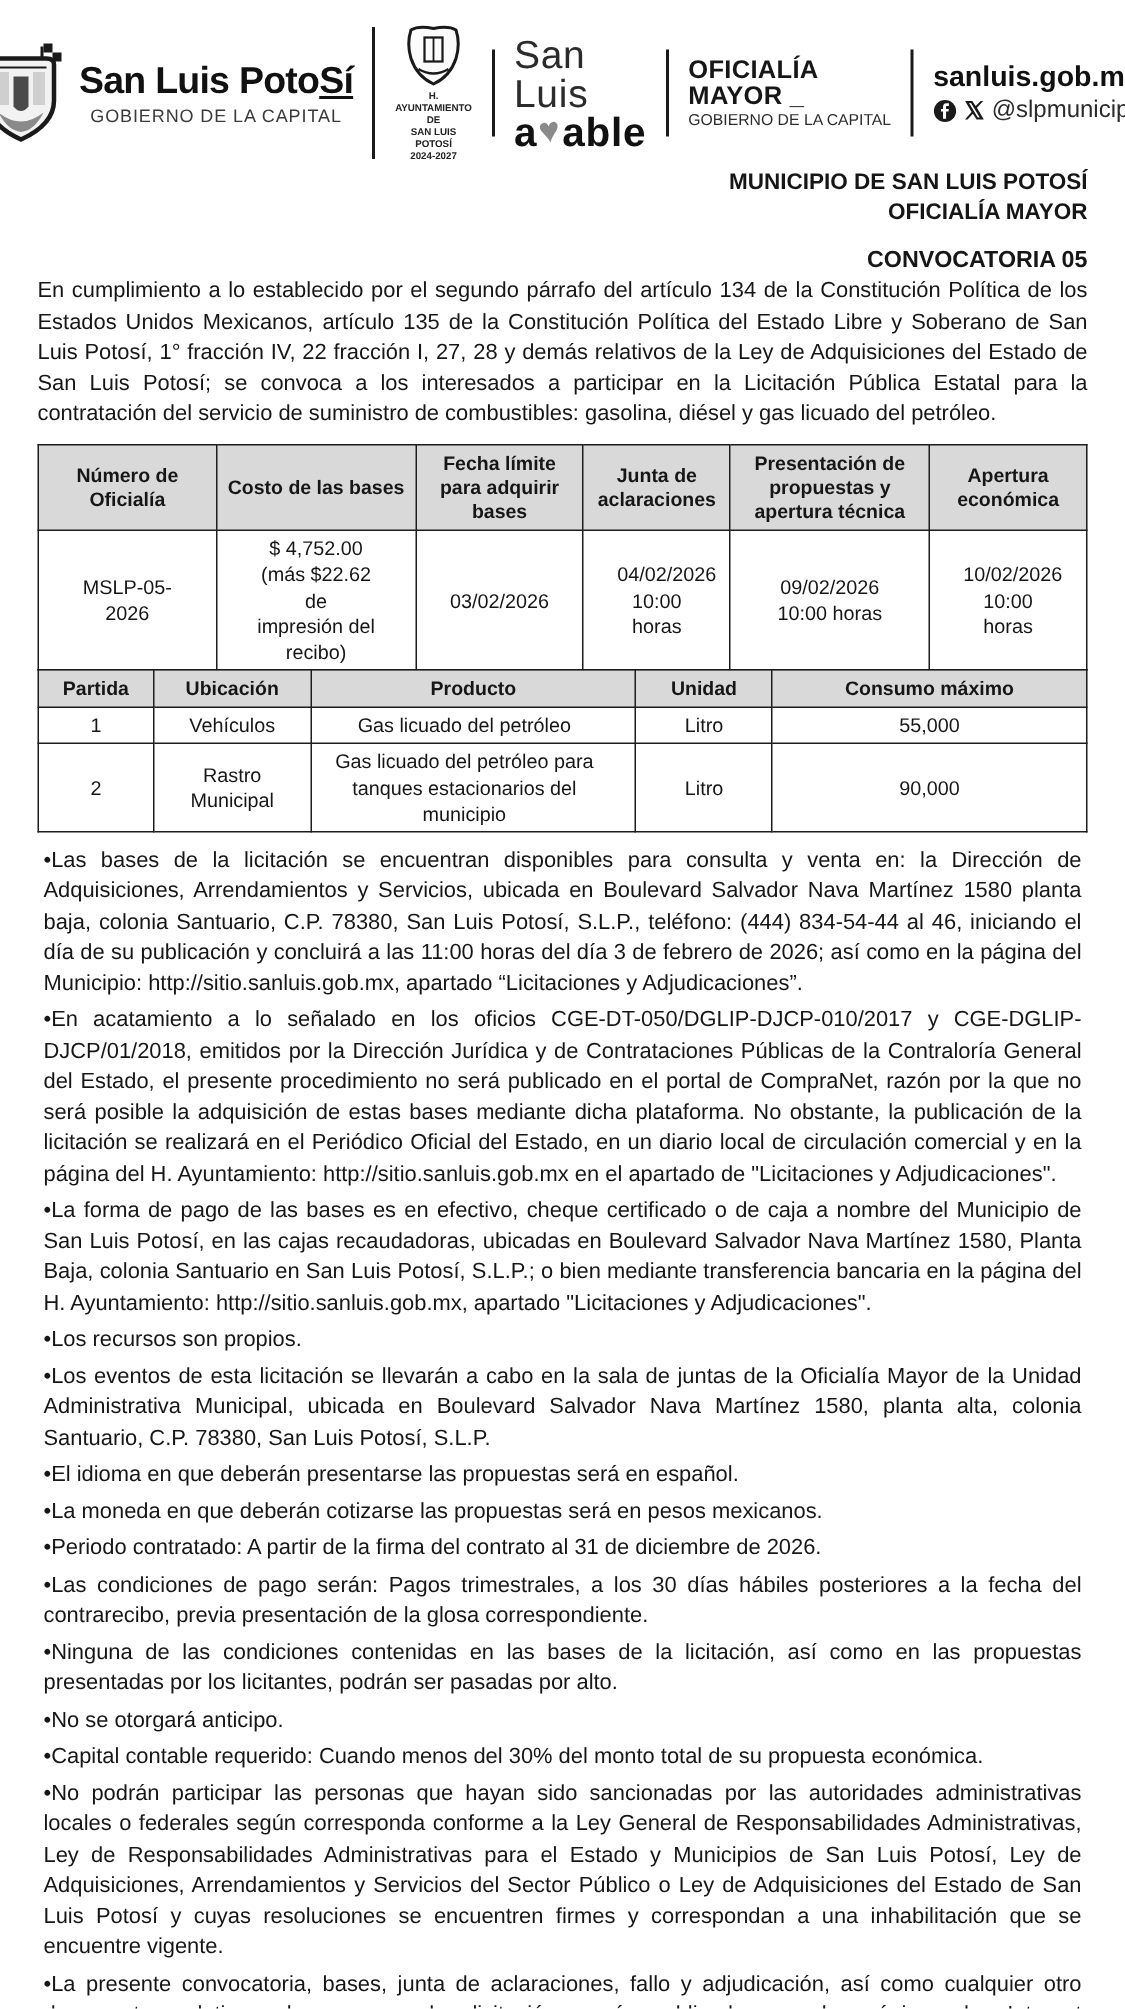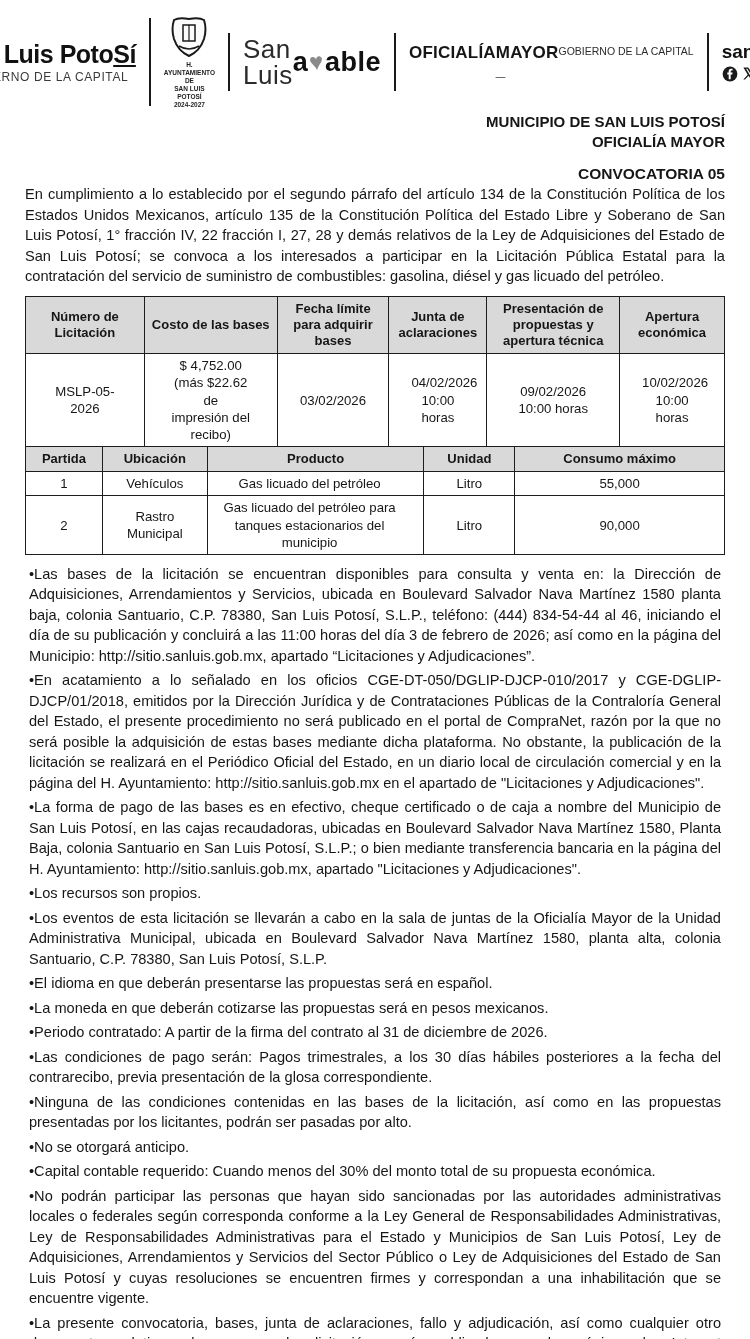--- a/index.html
+++ b/index.html
@@ -20,25 +20,25 @@
   }
   .vr { width: 2px; background: #1a1a1a; height: 58px; flex: 0 0 auto; }
   .vr.tall { height: 88px; }
   .brand-capital { display: flex; align-items: center; gap: 8px; }
   .brand-capital .txt { display: flex; flex-direction: column; align-items: center; }
   .brand-title { font-weight: bold; font-size: 25px; letter-spacing: -0.5px; color: #111; white-space: nowrap; }
   .brand-title .und { text-decoration: underline; }
   .brand-sub { font-size: 12px; color: #3a3a3a; letter-spacing: 0.6px; margin-top: 1px; white-space: nowrap; }
   .brand-ayto { display: flex; flex-direction: column; align-items: center; width: 74px; }
   .ayto-caption { font-size: 6.5px; font-weight: bold; text-align: center; line-height: 1.25; color: #222; margin-top: 2px; }
-  .brand-amable { display: flex; flex-direction: row; align-items: center; line-height: 1; }
+  .brand-amable { display: flex; flex-direction: column; align-items: center; line-height: 1; }
   .amable-top { font-size: 26px; color: #2b2b2b; letter-spacing: 0.5px; }
   .amable-bottom { font-size: 27px; font-weight: 800; color: #111; letter-spacing: 0.5px; display: flex; align-items: center; }
   .heart { color: #8a8a8a; font-size: 24px; margin: 0 1px; transform: rotate(-6deg); display: inline-block; }
-  .brand-oficialia { display: flex; flex-direction: row; line-height: 1.05; }
+  .brand-oficialia { display: flex; flex-direction: column; line-height: 1.05; }
   .ofi-1, .ofi-2 { font-weight: 800; font-size: 17px; color: #161616; letter-spacing: 0.2px; }
   .ofi-sub { font-size: 10.5px; color: #2c2c2c; margin-top: 2px; white-space: nowrap; }
   .brand-web { display: flex; flex-direction: column; line-height: 1.15; }
   .web-url { font-weight: 800; font-size: 19px; color: #111; }
   .web-social { display: flex; align-items: center; gap: 4px; font-size: 16px; color: #2b2b2b; margin-top: 2px; }
   .web-social svg { display: block; }
 
   
   .doc-title { text-align: right; font-weight: bold; font-size: 15px; line-height: 1.3; }
   .convocatoria { text-align: right; font-weight: bold; font-size: 15.5px; margin-top: 14px; }
@@ -164,21 +164,21 @@
     <colgroup>
       <col style="width:17%">
         <col style="width:19%">
         <col style="width:16%">
       <col style="width:14%">
         <col style="width:19%">
         <col style="width:15%">
     </colgroup>
     <thead>
       <tr>
-        <th>Número de Licitación</th>
+        <th>Número de Oficialía</th>
         <th>Costo de las bases</th>
         <th>Fecha límite para adquirir bases</th>
         <th>Junta de aclaraciones</th>
         <th>Presentación de propuestas y apertura técnica</th>
         <th>Apertura económica</th>
       </tr>
     </thead>
     <tbody>
       <tr>
         <td>MSLP-05-2026</td>

